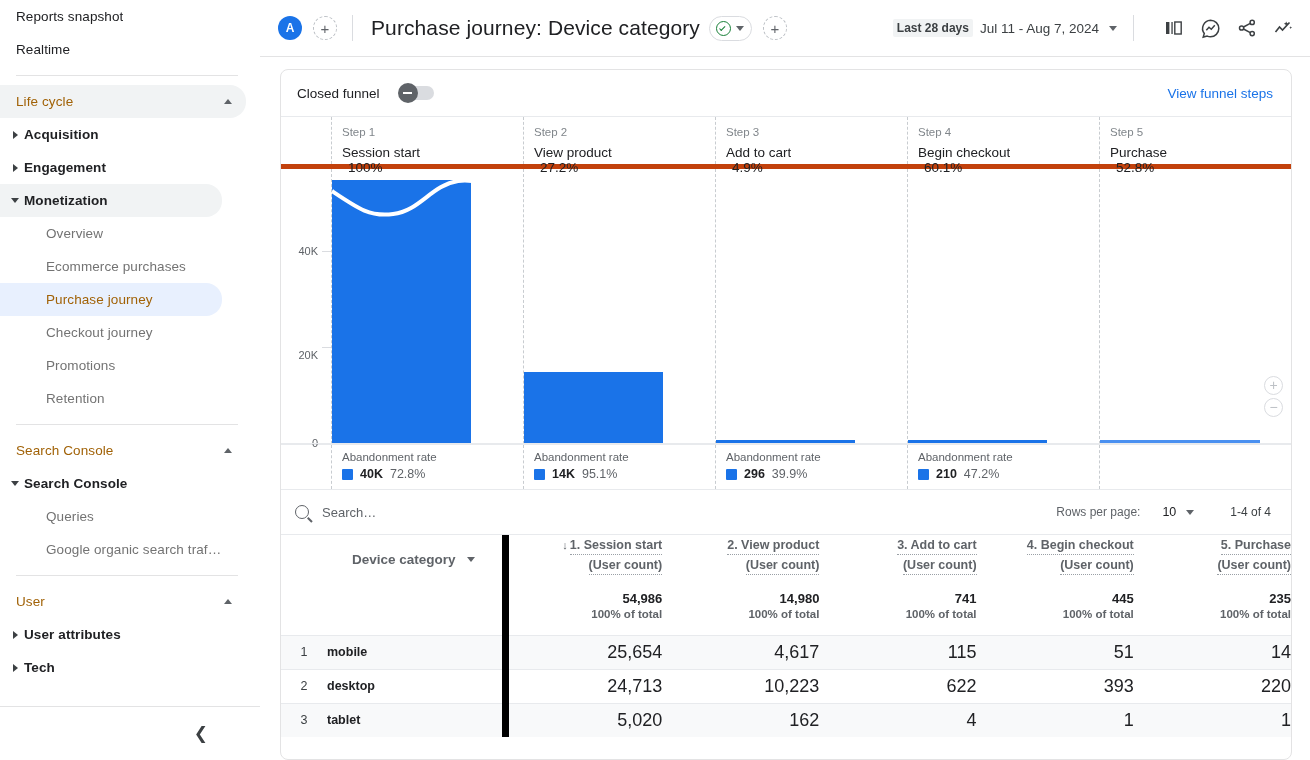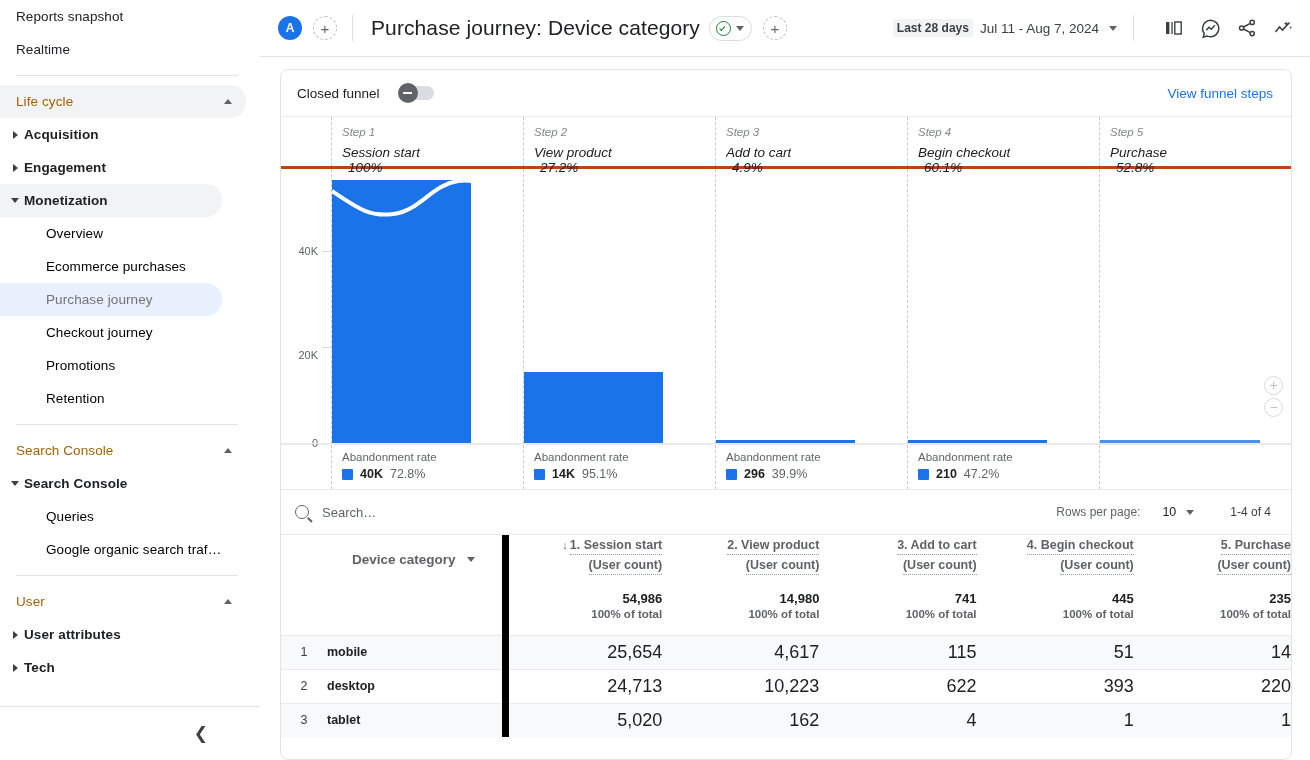--- a/index.html
+++ b/index.html
@@ -60,22 +60,22 @@
     width: 0; height: 0; border-left: 4px solid transparent;
     border-right: 4px solid transparent; border-top: 5px solid #3c4043;
   }
   .nav-row .nav-label { font-weight: bold; }
   .sub-item {
     display: flex; align-items: center; height: 33px;
     padding-left: 46px; margin-right: 38px;
     border-radius: 0 16px 16px 0; cursor: pointer;
   }
   .sub-item.active { background: #e8f0fe; }
-  .sub-item.active .nav-label { color: #737373; }
-  .sub-item .nav-label { color: #000000; }
+  .sub-item.active .nav-label { color: #a16207; }
+  .sub-item .nav-label { color: #737373; }
 
   .collapse-zone {
     position: absolute; left: 0; right: 0; bottom: 0;
     border-top: 1px solid #e3e3e4; height: 54px;
     display: flex; align-items: center; justify-content: flex-end;
     padding-right: 52px;
   }
   .chev-left { font-size: 17px; color: #3c4043; cursor: pointer; line-height: 1; }
 
   
@@ -151,21 +151,21 @@
     position: absolute; left: -2px; top: -3px; width: 20px; height: 20px;
     border-radius: 50%; background: #5f6368;
     display: flex; align-items: center; justify-content: center;
   }
   .knob i { display: block; width: 9px; height: 1.6px; background: #fff; }
   .view-steps { font-size: 13.5px; color: #1a73e8; cursor: pointer; }
 
   
   .steps-row {
     display: flex; height: 52px; flex: 0 0 52px;
-    padding-left: 50px; border-bottom: 3px solid #c2410c; font-style: italic;
+    padding-left: 50px; border-bottom: 5px solid #c2410c;
   }
   .step-cell {
     flex: 1; border-left: 1px dashed #c8ccd0;
     padding: 8px 10px 0 10px; min-width: 0;
   }
   .step-idx { font-size: 11.5px; color: #80868b; line-height: 14px; }
   .step-main { display: flex; justify-content: space-between; align-items: flex-start; margin-top: 6px; flex-direction: column; }
   .step-name { font-size: 13.5px; color: #202124; white-space: nowrap; overflow: hidden; text-overflow: ellipsis; }
   .step-pct { font-size: 13.5px; color: #202124; margin-left: 6px; }
 

